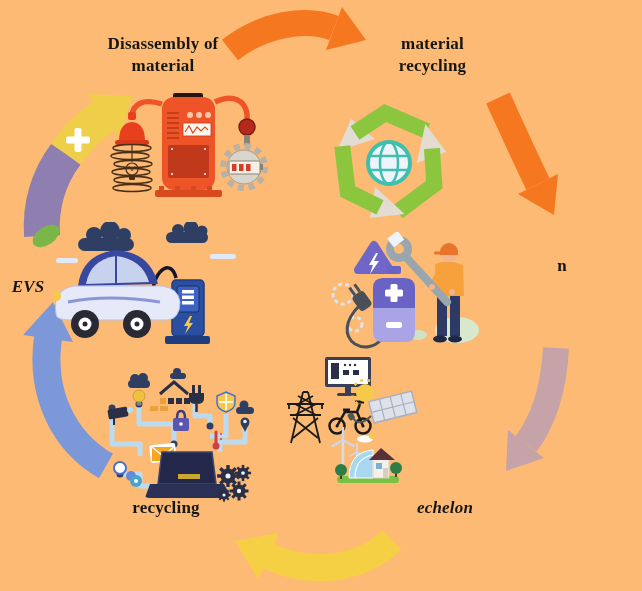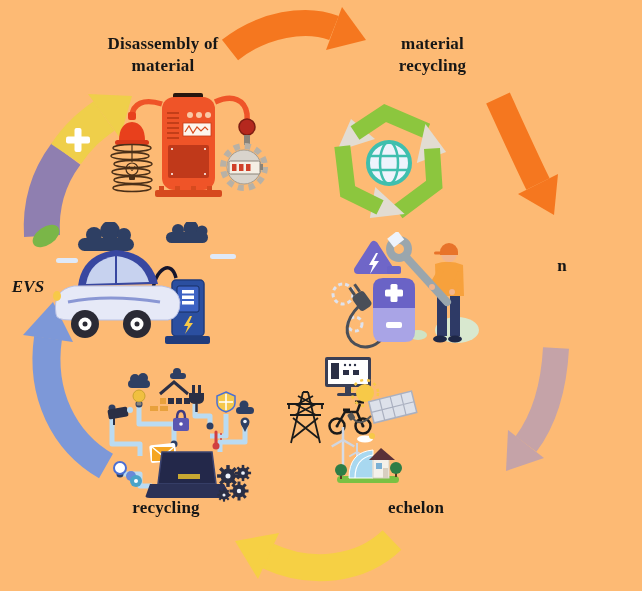--- a/index.html
+++ b/index.html
@@ -24,21 +24,21 @@
     <div>Disassembly of</div>
     <div>material</div>
   </div>
   <div class="label" style="left:385px; top:33px; width:95px;">
     <div>material</div>
     <div>recycling</div>
   </div>
   <div class="label" style="left:500px; top:255px; width:124px;">
     <div>n</div>
   </div>
-  <div class="label" style="left:351px; top:497px; width:130px;">
+  <div class="label" style="left:380px; top:497px; width:130px;font-style:italic;">
     <div>echelon</div>
   </div>
   <div class="label" style="left:103px; top:497px; width:126px;">
     <div>recycling</div>
   </div>
   <div class="label" style="left:2px; top:276px; width:52px;font-style:italic;">
     <div>EVS</div>
   </div>
 
   <svg style="left:218px; top:2px;" width="162" height="66" viewBox="0 0 162 66">

